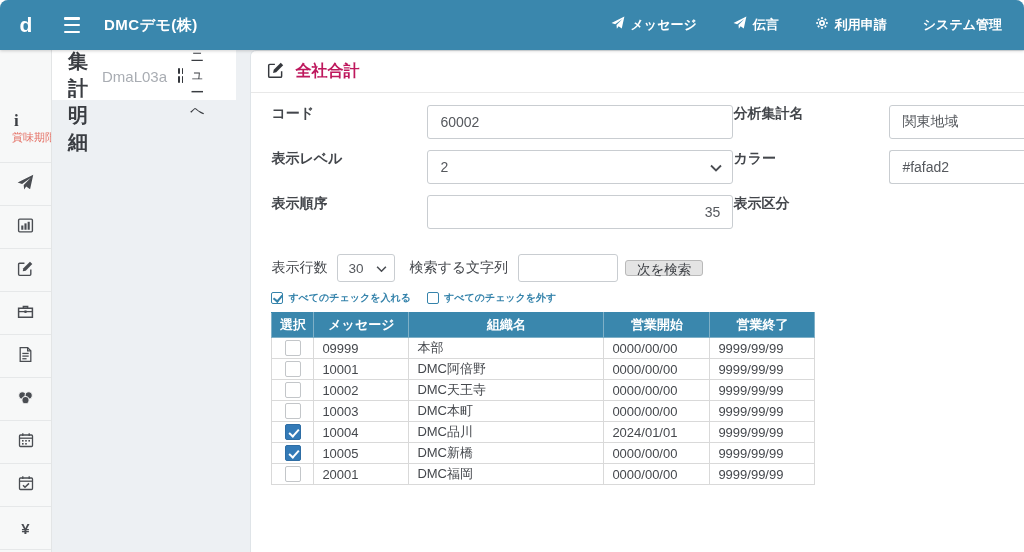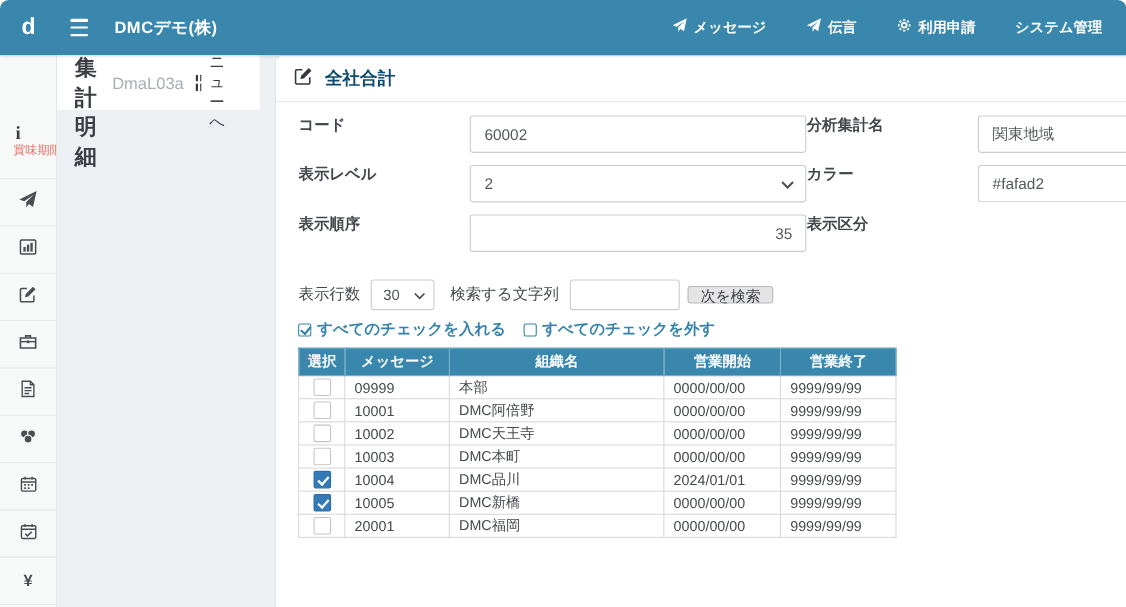--- a/index.html
+++ b/index.html
@@ -41,21 +41,21 @@
   .menu-link { margin-left:auto; display:flex; align-items:center; gap:7px; color:#3a3d42;
     font-size:14px; text-decoration:none; cursor:pointer;padding-left:11px; }
   .grid-icon { width:15px; height:15px; display:grid; grid-template-columns:1fr 1fr; gap:2px; }
   .grid-icon i { background:#33363b; border-radius:1px; }
 
   
   .panel { margin-left:14px; width:941px; background:#fff; border:1px solid #dfe4e8;
     border-bottom:none; border-radius:6px 6px 0 0; flex:1; display:flex; flex-direction:column; min-height:0; }
   .panel-head { height:42px; flex:0 0 42px; border-bottom:1px solid #e8e8e8; display:flex;
     align-items:center; padding:0 16px; }
-  .panel-title { font-size:16px; font-weight:bold; color:#0c4a6e; margin-left:10px; }
+  .panel-title { font-size:16px; font-weight:bold; color:#be185d; margin-left:10px; }
   .back-link { margin-left:auto; display:flex; align-items:center; gap:5px; color:#53565b;
     font-size:13.5px; font-weight:bold; text-decoration:none; cursor:pointer; }
   .panel-body { padding:12px 20px 0 20px; flex:1; min-height:0; }
 
   
   .form-grid { display:grid; grid-template-columns:462px 1fr; }
   .frow { display:flex; align-items:flex-start; height:34px; margin-bottom:11px; }
   .frow label { width:156px; flex:0 0 156px; font-size:14px; font-weight:bold; color:#43464b; }
   .ctl { width:331px; height:34px; border:1px solid #c9cdd1; border-radius:3px; background:#fff;
     font-size:14px; color:#55585d; padding:0 12px; }
@@ -76,21 +76,21 @@
     color:#55585d; cursor:pointer; }
   .mini-select .chev { position:absolute; right:7px; top:50%; transform:translateY(-50%); }
   .search-input { width:100px; height:28px; border:1px solid #c9cdd1; border-radius:3px;
     margin-left:10px; padding:0 8px; font-size:13px; color:#55585d; outline:none; }
   .search-btn { height:16px; margin-left:7px; padding:0 11px; background:#e4e4e4;
     border:1px solid #b9b9b9; border-radius:3px; font-size:13.5px; color:#3c3f44; cursor:pointer;
     font-family:inherit; }
 
   
   .checklinks { display:flex; align-items:center; gap:16px; margin:9px 0 7px 0; }
-  .checklinks a { display:flex; align-items:center; gap:5px; color:#3583ab; font-size:14px;
+  .checklinks a { display:flex; align-items:center; gap:5px; color:#3583ab; font-size:10px;
     font-weight:bold; text-decoration:none; cursor:pointer; }
   .cl-box { width:12px; height:12px; border:1.6px solid #3583ab; border-radius:2px; position:relative; }
   .cl-box.checked::after { content:""; position:absolute; left:2.5px; top:0px; width:4px; height:7px;
     border-right:2px solid #3583ab; border-bottom:2px solid #3583ab; transform:rotate(40deg); }
 
   
   table { border-collapse:collapse; table-layout:fixed; width:543px; }
   th { background:#3a87ad; color:#fff; font-size:13px; font-weight:bold; height:25px;
     border:1px solid #7fb0c7; border-top-color:#3a87ad; text-align:center; padding:0 4px; }
   td { border:1px solid #d9d9d9; height:16px; font-size:13px; color:#45484d; padding:1px 8px;

